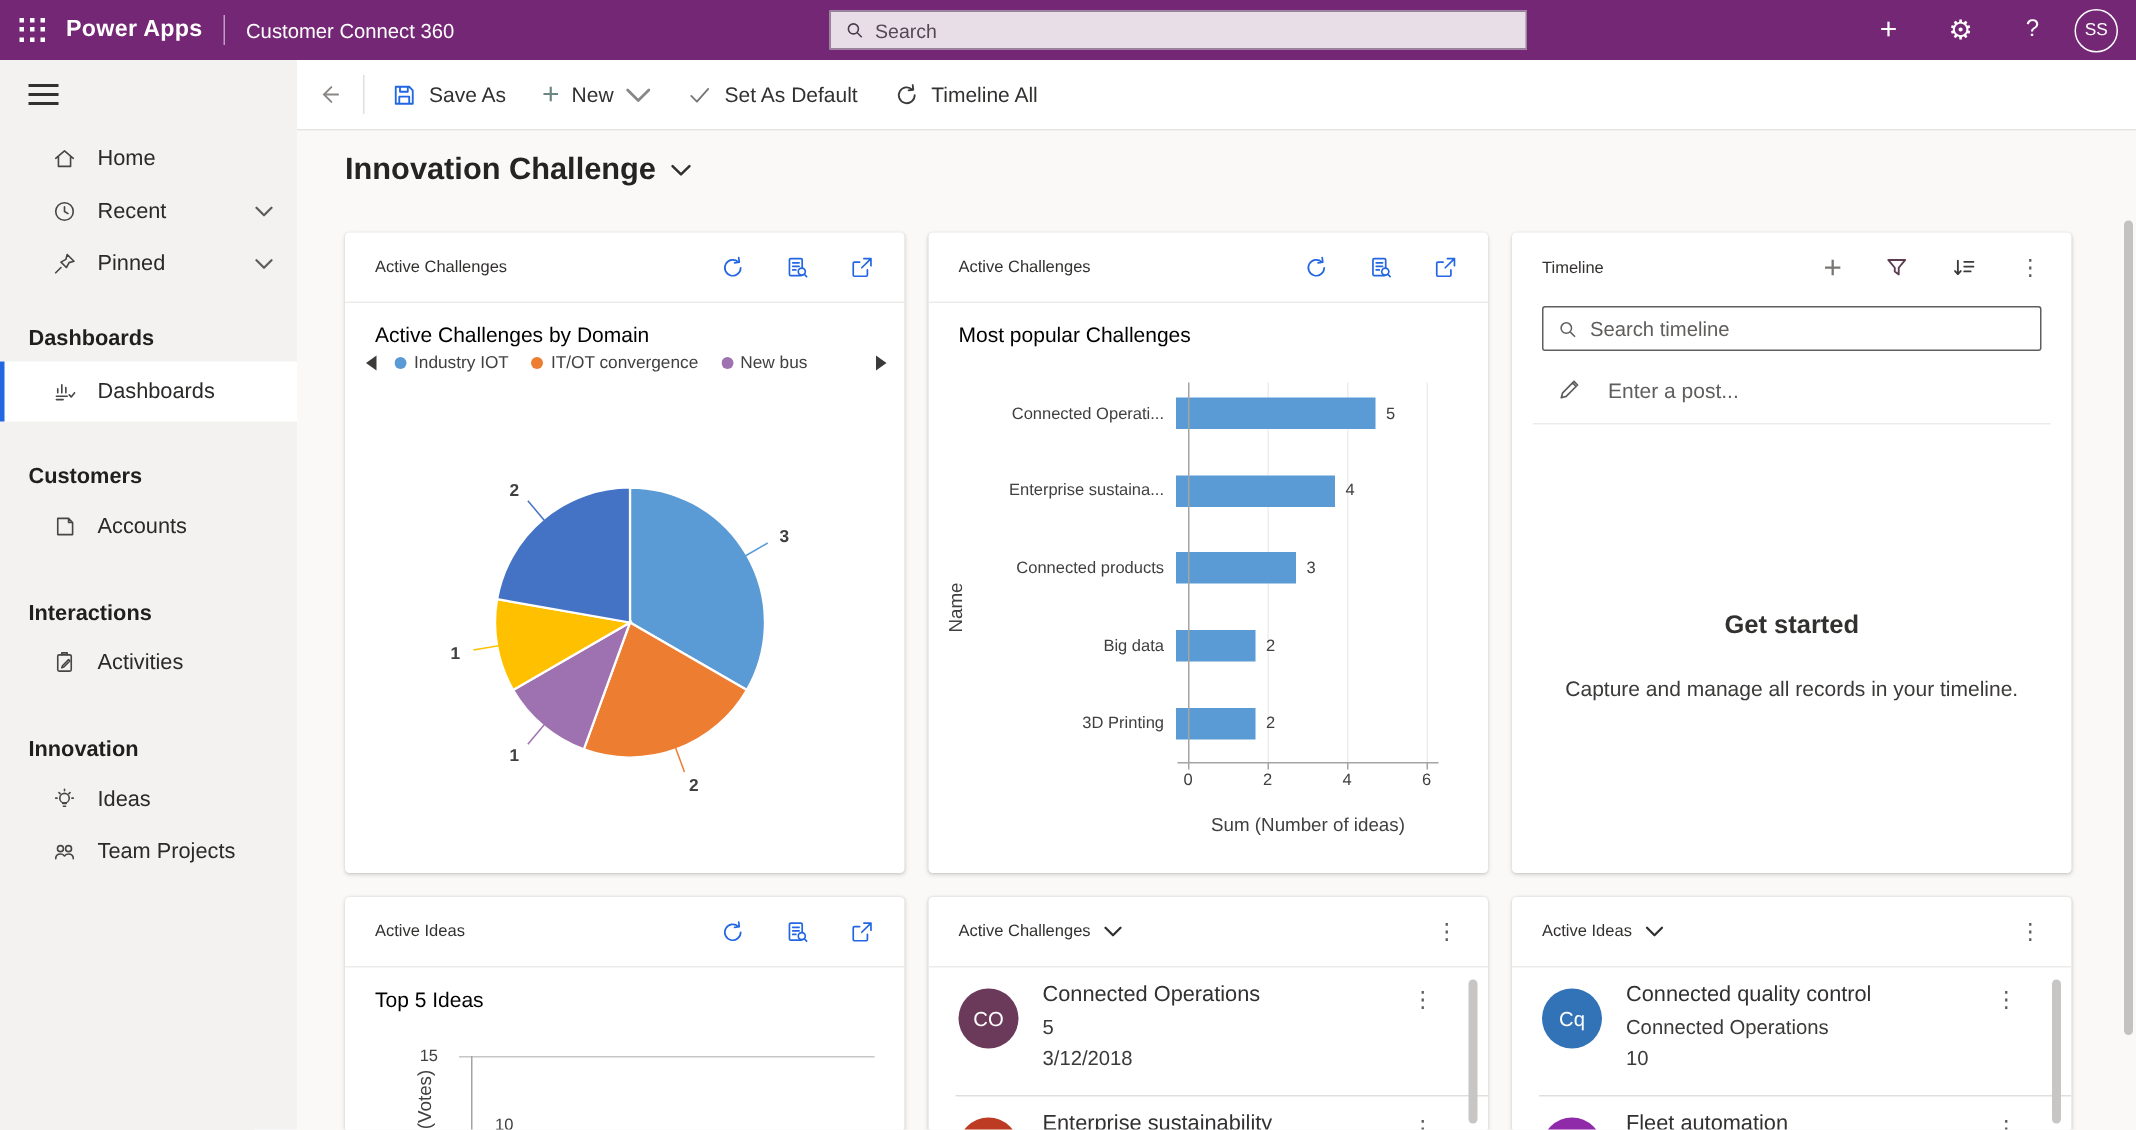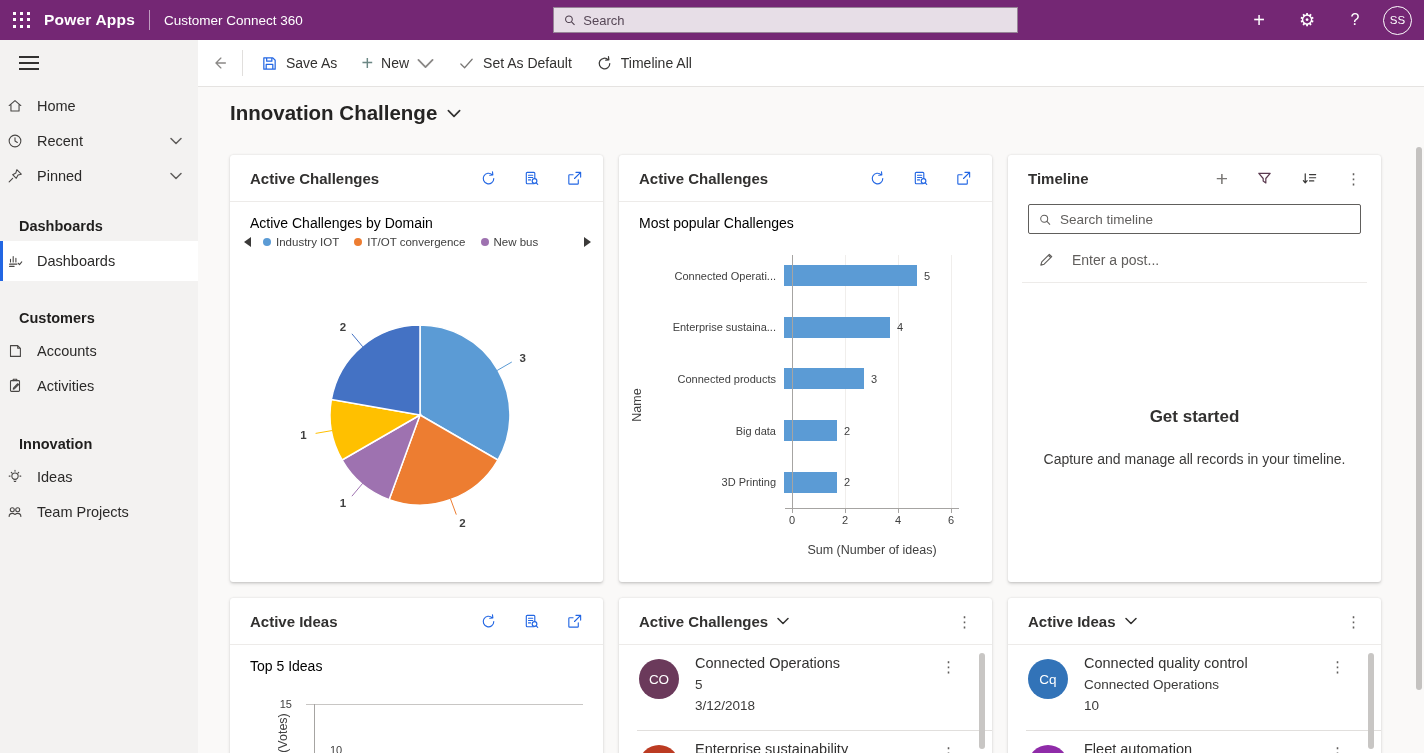--- a/index.html
+++ b/index.html
@@ -29,21 +29,21 @@
   .tb-gear { font-size:18px; }
   .tb-avatar { width:29px; height:29px; border:1px solid #fff; border-radius:50%; display:flex;
     align-items:center; justify-content:center; font-size:11.5px; margin:0 12px 0 4px; cursor:pointer; }
 
   
   .sidebar { position:absolute; left:0; top:40px; width:198px; height:713px; background:#f3f2f1;
     z-index:40; }
   .hamburger { width:20px; height:14px; margin:16px 0 18px 19px; display:flex; flex-direction:column;
     justify-content:space-between; cursor:pointer; }
   .hamburger span { height:1.6px; background:#323130; }
-  .nav-item { height:35px; display:flex; align-items:center; padding-left:6px; cursor:pointer;
+  .nav-item { height:35px; display:flex; align-items:center; padding-left:34px; cursor:pointer;
     font-size:14.5px; color:#2b2a29; position:relative; }
   .nav-item .lbl { margin-left:13px; }
   .nav-item.sel { background:#fff; height:40px; }
   .nav-item.sel::before { content:""; position:absolute; left:0; top:0; bottom:0; width:3px; background:#2266E3; }
   .nav-head { font-size:14.5px; font-weight:700; color:#201f1e; padding-left:19px; height:30px;
     display:flex; align-items:center; }
   .nav-chev { margin-left:auto; margin-right:16px; }
   .sic { width:18px; height:18px; stroke:#484644; fill:none; stroke-width:1.2;
     stroke-linecap:round; stroke-linejoin:round; flex:0 0 auto; }
   .mt18 { margin-top:18px; } .mt22 { margin-top:22px; } .mt26 { margin-top:26px; }
@@ -62,21 +62,21 @@
   
   .content { position:absolute; left:198px; top:87px; width:1226px; height:666px; overflow:hidden; }
   .page-title { position:absolute; left:32px; top:14px; display:flex; align-items:center; gap:10px;
     font-size:20.5px; font-weight:600; color:#252423; cursor:pointer; }
   .grid { position:absolute; left:32px; top:68px; display:grid; grid-template-columns:373px 373px 373px;
     grid-template-rows:427px 240px; gap:16px; }
   .card { background:#fff; border-radius:3px; box-shadow:0 0.6px 1.8px rgba(0,0,0,.1), 0 1.2px 3.6px rgba(0,0,0,.12);
     position:relative; overflow:hidden; }
   .card-head { height:47px; display:flex; align-items:center; padding:0 20px; }
   .card-head.rule { border-bottom:1px solid #edebe9; }
-  .card-title { font-size:15px; font-weight:700; color:#323130; flex:1; display:flex; align-items:center; gap:9px; }
+  .card-title { font-size:11px; font-weight:400; color:#323130; flex:1; display:flex; align-items:center; gap:9px; }
   .head-icons { display:flex; align-items:center; gap:26px; }
   .bic { width:17px; height:17px; stroke:#2266E3; fill:none; stroke-width:1.2; stroke-linecap:round;
     stroke-linejoin:round; cursor:pointer; }
   .dots { font-size:15px; color:#605e5c; cursor:pointer; letter-spacing:0; line-height:1; }
   .chart-title { font-size:14px; color:#000000; margin:13px 20px 2px; }
 
   
   .legend { display:flex; align-items:center; margin:5px 12px 0 14px; font-size:11.5px; color:#404040; }
   .leg-arrow { width:0; height:0; border-top:5px solid transparent; border-bottom:5px solid transparent; cursor:pointer; }
   .leg-arrow.l { border-right:7px solid #3b3a39; margin-right:12px; }
@@ -217,20 +217,21 @@
   </div>
 
   <div class="nav-head mt22">Customers</div>
   <div class="nav-item">
     <svg class="sic" viewBox="0 0 20 20">
         <path d="M5 4 h8 l3 3 v9 H5 Z M13 4 v3 h3"></path>
       </svg>
     <span class="lbl">Accounts</span>
   </div>
 
+  <div class="nav-head mt26">Interactions</div>
   <div class="nav-item">
     <svg class="sic" viewBox="0 0 20 20">
         <rect x="5" y="4" width="10" height="12" rx="1"></rect>
         <path d="M8 4 v-1.5 h4 V4 M8.5 12 l4.5-4.5 1 1 -4.5 4.5 -1.5 .5 Z"></path>
       </svg>
     <span class="lbl">Activities</span>
   </div>
 
   <div class="nav-head mt26">Innovation</div>
   <div class="nav-item">

